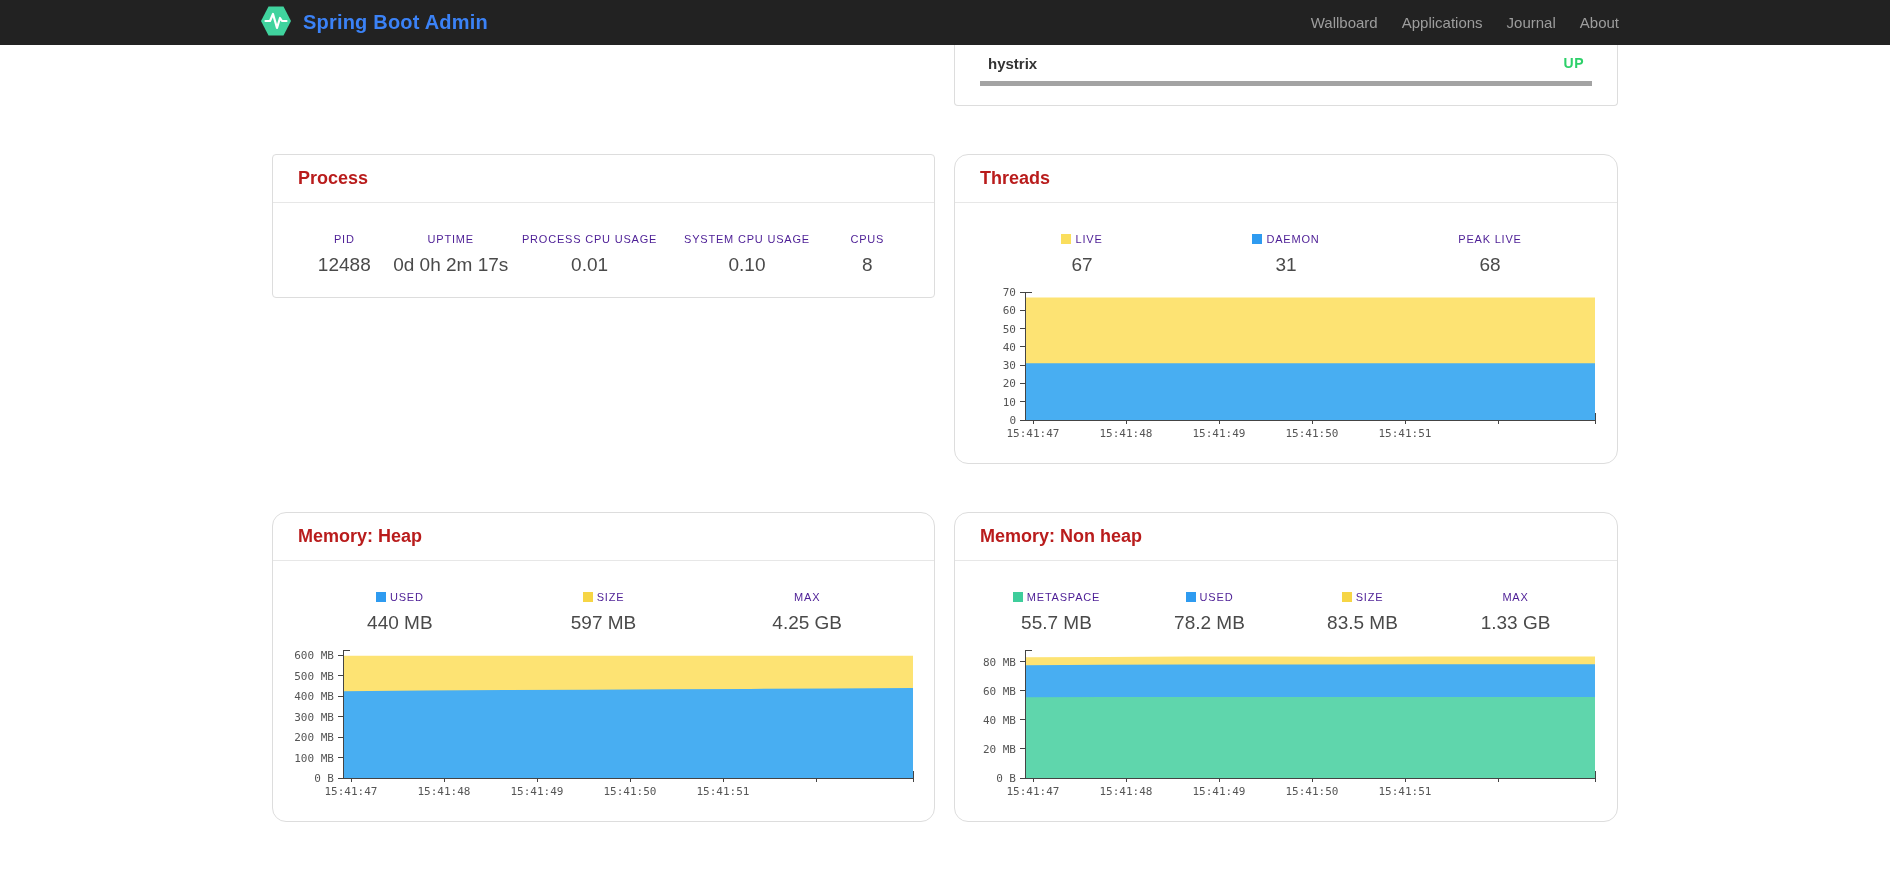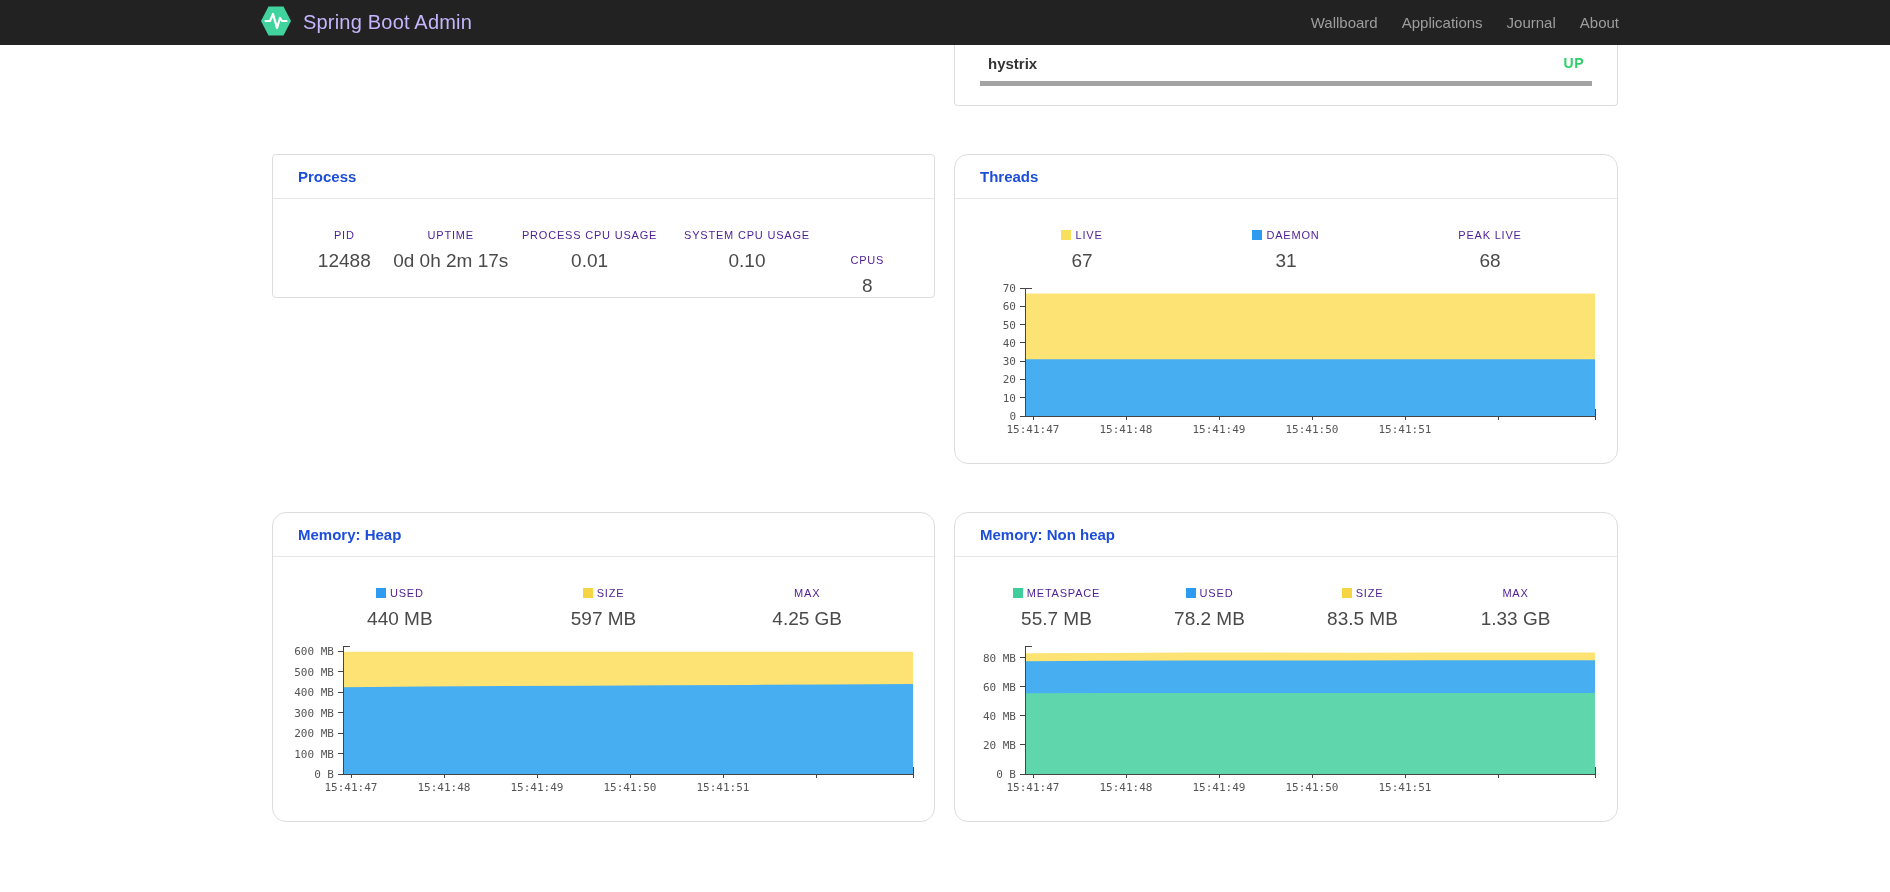--- a/index.html
+++ b/index.html
@@ -4,29 +4,29 @@
 <style>
   * { margin:0; padding:0; box-sizing:border-box; }
   html,body { background:#fff; }
   body { font-family:"Liberation Sans", sans-serif; color:#333; }
   .page { width:1890px; height:892px; overflow:hidden; background:#fff; }
 
   
   .navbar { height:45px; background:#222; }
   .navbar-inner { width:1372px; margin:0 auto; height:100%; display:flex; align-items:center; }
   .brand { display:flex; align-items:center; gap:10px; cursor:pointer; }
-  .brand-title { color:#c4b5fd; font-size:20px; font-weight:400; letter-spacing:.2px; }
+  .brand-title { color:#3b82f6; font-size:20px; font-weight:700; letter-spacing:.2px; }
   .nav-links { margin-left:auto; display:flex; }
   .nav-link { color:#9d9d9d; font-size:15px; padding:0 12px; cursor:pointer; }
 
   .container { width:1346px; margin:0 auto; }
 
   
   .panel { background:#fff; border:1px solid #ddd; border-radius:4px; }
-  .panel-heading { padding:13px 25px; font-size:15px; font-weight:700; color:#1d4ed8;
+  .panel-heading { padding:13px 25px; font-size:18px; font-weight:700; color:#b91c1c;
                    border-bottom:1px solid #e7e7e7; }
 
   
   .app-panel { width:664px; height:61px; margin-left:682px;
                border:1px solid #ddd; border-top:none; border-radius:0 0 4px 4px; background:#fff; }
   .app-row { margin:0 25px; height:41px; display:flex; align-items:center;
              justify-content:space-between; border-bottom:5px solid #a3a3a3; padding:0 8px; }
   .app-name { font-size:15px; font-weight:700; color:#333; }
   .status-badge { font-size:14px; font-weight:700; letter-spacing:.5px; }
 
@@ -38,21 +38,21 @@
   .panel-gc { height:143px; }
   .panel-tall { height:310px;border-radius:14px; }
 
   
   .stats { display:flex; padding:30px 25px 0; }
   .stat { text-align:center; }
   .stat-label { font-size:11px; color:#4c1d95; letter-spacing:.8px; margin-bottom:9px;
                 display:flex; align-items:center; justify-content:center; gap:4px; }
   .stat-value { font-size:19px; color:#4a4a4a; }
   .swatch { width:10px; height:10px; display:inline-block; }
-  .f10 { flex:1; } .f13 { flex:1.3; } .f17 { flex:1.7; } .f09 { flex:0.9;margin-top:25px; }
+  .f10 { flex:1; } .f13 { flex:1.3; } .f17 { flex:1.7; } .f09 { flex:0.9; }
 
   
   .chart-wrap { margin-top:8px; }
   .tick { font-family:"DejaVu Sans Mono", monospace; font-size:11px; fill:#555; }
 </style>
 </head>
 <body>
 
 <div class="page">
 

